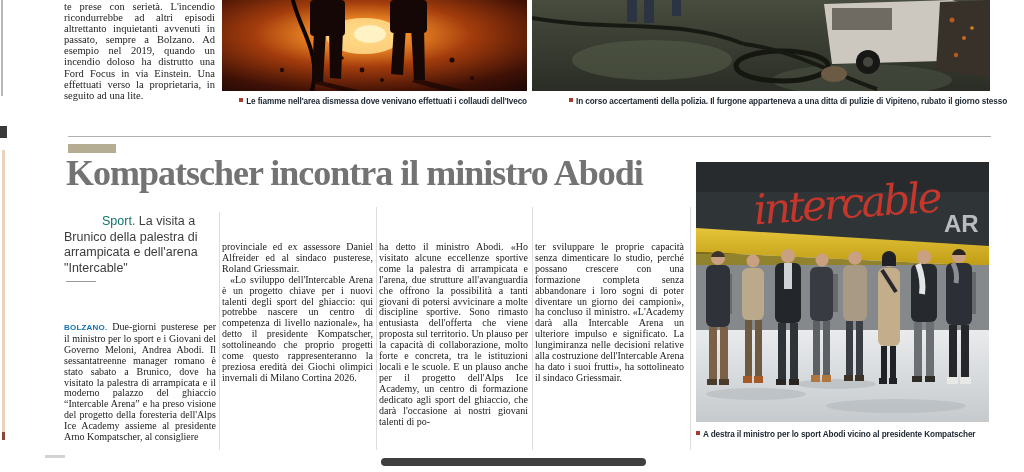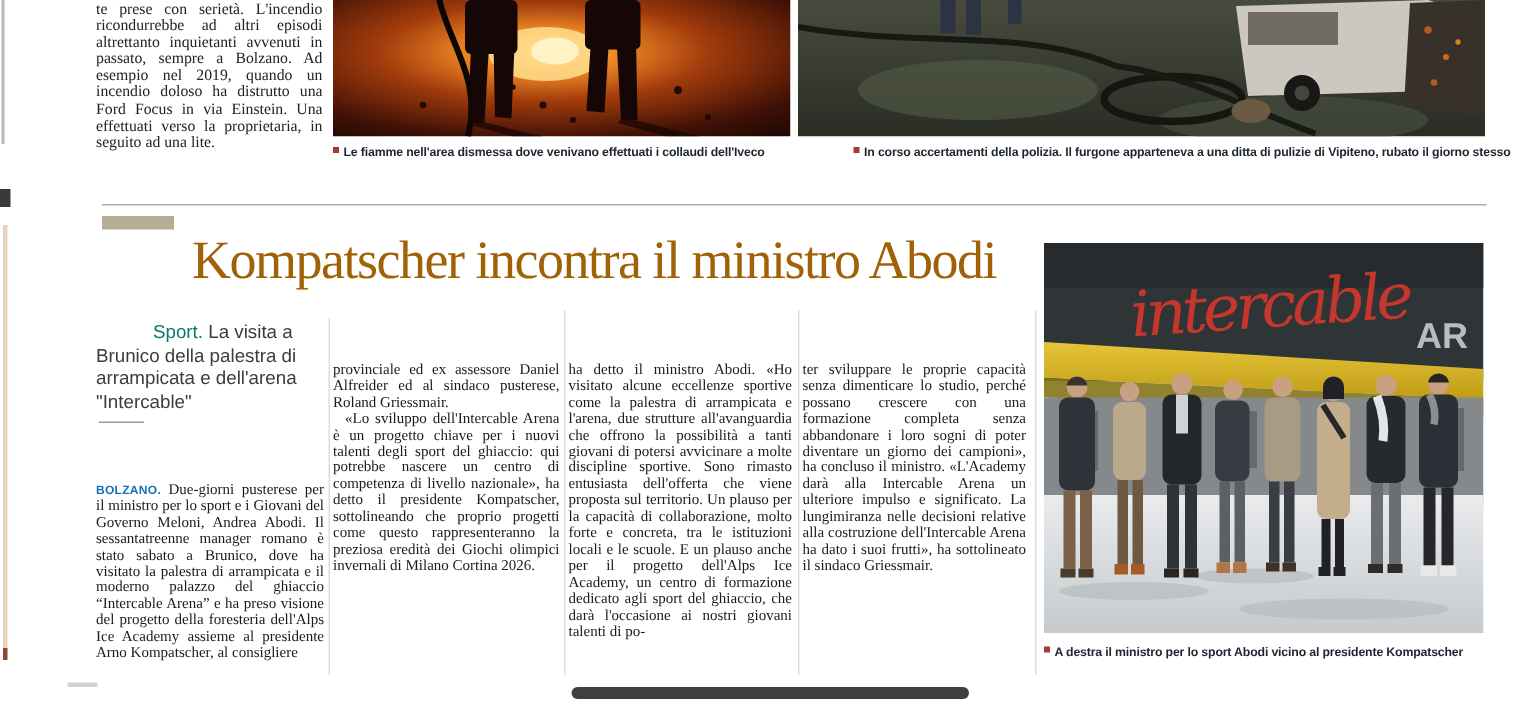--- a/index.html
+++ b/index.html
@@ -22,34 +22,34 @@
   
   .photo{display:block;}
   .photo-flames{left:222px;top:0;width:305px;height:91px;}
   .photo-van{left:532px;top:0;width:458px;height:91px;}
   .photo-group{left:696px;top:162px;width:293px;height:260px;}
   
   .caption{
     font-family:"Liberation Sans", sans-serif;font-size:8.2px;font-weight:700;
     color:#1c2530;letter-spacing:-0.1px;white-space:nowrap;
   }
-  .cap1{left:222px;top:97px;width:305px;}
+  .cap1{left:222px;top:97px;width:305px;text-align:right;}
   .cap2{left:532px;top:97px;width:458px;margin-left:37px;}
   .cap3{left:696px;top:430px;width:293px;}
   .cbullet{
     display:inline-block;width:4px;height:4px;background:#a63c30;
     margin-right:3px;vertical-align:2px;
   }
   
   .main-rule{left:68px;top:136px;width:923px;height:1px;background:#b0b0b0;}
   .kicker{left:68px;top:144px;width:48px;height:9px;background:#b5ad93;}
   .headline{
     left:66px;top:151px;width:660px;
-    font-family:"Liberation Serif", serif;font-weight:400;
-    font-size:36px;line-height:44px;letter-spacing:-1px;color:#a16207;text-align:center;
+    font-family:"Liberation Serif", serif;font-weight:700;
+    font-size:36px;line-height:44px;letter-spacing:-1px;color:#737373;
   }
   .standfirst{
     left:64px;top:214px;width:152px;
     font-family:"Liberation Sans", sans-serif;font-size:12.5px;line-height:15.5px;
     color:#3c3c3c;
   }
   .sport-label{color:#0f766e;font-weight:400;margin-left:38px;}
   .standfirst-rule{left:66px;top:281px;width:30px;height:1px;background:#9a9a9a;}
   
   .bodycol{

